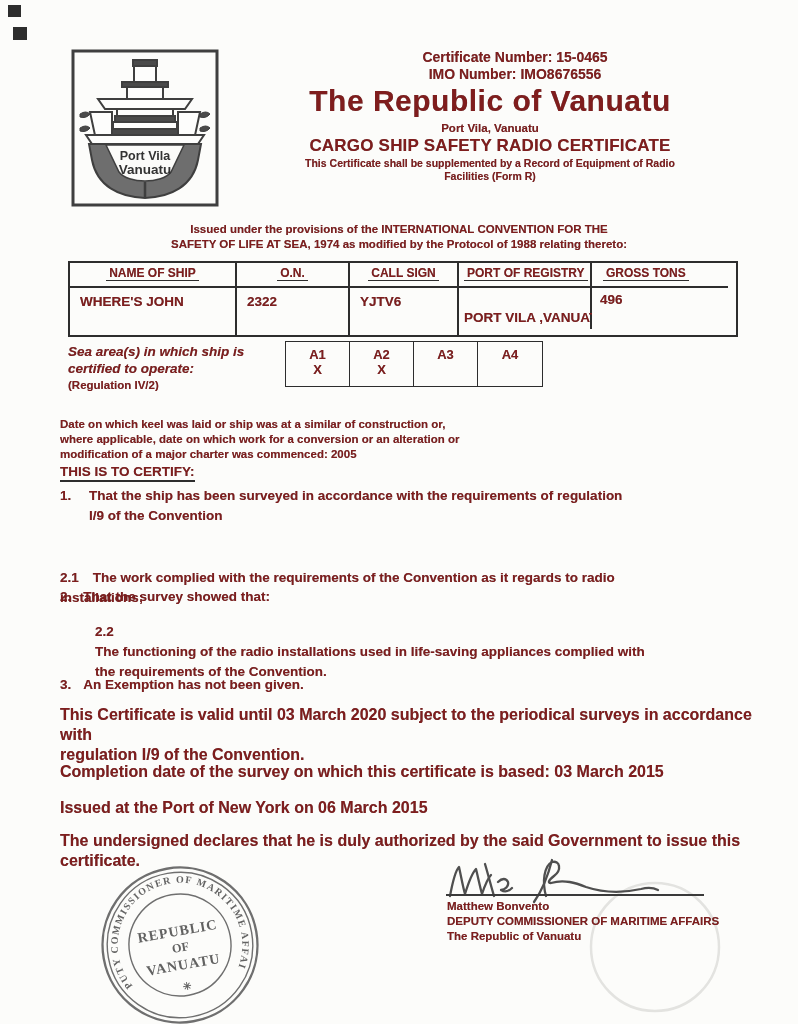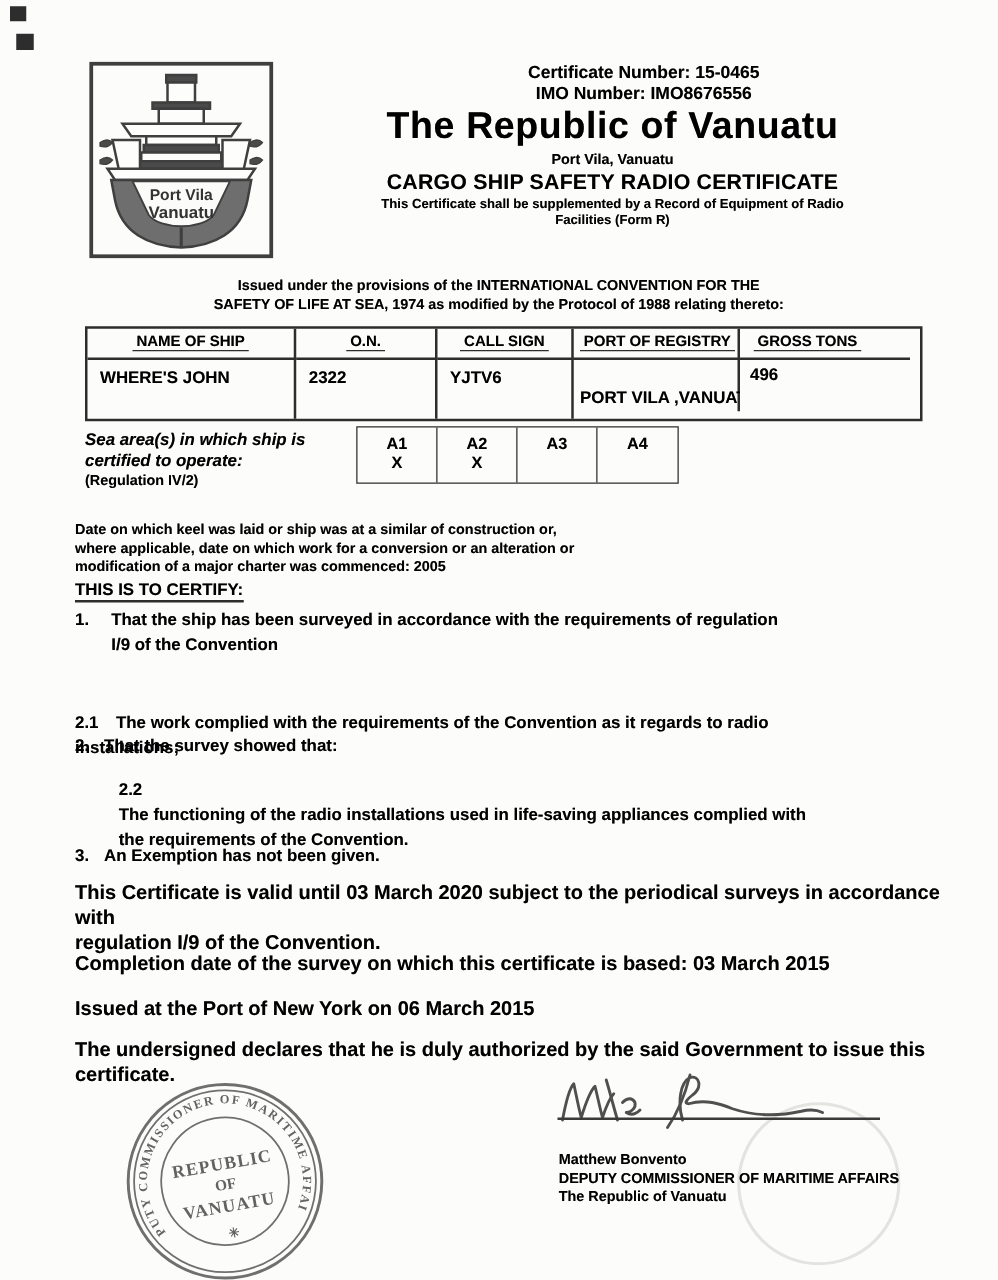--- a/index.html
+++ b/index.html
@@ -1,18 +1,18 @@
 <!DOCTYPE html>
 <html><head>
 <meta charset="utf-8">
 <style>
   html,body{margin:0;padding:0;}
   body{width:798px;height:1024px;background:#f2f2f0;font-family:"Liberation Sans",sans-serif;}
   .page{position:relative;width:798px;height:1024px;background:#fcfcfa;overflow:hidden;color:#2e2e2e;}
-  .b{font-weight:bold;color:#000000;text-shadow:0 0 .5px rgba(45,45,45,.55);}
+  .b{font-weight:bold;color:#7f1d1d;text-shadow:0 0 .5px rgba(45,45,45,.55);}
   .abs{position:absolute;}
   .ctr{text-align:center;}
   .ln{display:block;}
 
   
   .artifact{position:absolute;background:#2d2d2d;}
 
   
   .logo-box{position:absolute;left:70px;top:48px;width:150px;height:160px;}
 
@@ -51,21 +51,21 @@
   .item{font-size:13.5px;line-height:20px;}
   .hang{padding-left:29px;}
   .hang .num{position:absolute;left:0;top:0;}
   .hang2{padding-left:35px;}
   .num-gap{display:inline-block;width:12px;}
   .num-gap2{display:inline-block;width:14px;}
 
   .para{font-size:16px;line-height:20px;}
 
   .sig-line{position:absolute;left:446px;top:894px;width:258px;border-top:2px solid #3a3a3a;}
-  .sig-text{left:447px;top:899px;width:330px;font-size:11.5px;line-height:15px;margin-top:22px;}
+  .sig-text{left:447px;top:899px;width:330px;font-size:11.5px;line-height:15px;}
 
   .stamp{position:absolute;left:95px;top:860px;transform:rotate(-10deg);opacity:.88;}
   .faint-circle{position:absolute;left:585px;top:877px;opacity:.65;}
   .signature-svg{position:absolute;left:438px;top:850px;opacity:.9;}
 </style>
 </head>
 <body>
 
 <div class="page">
 

